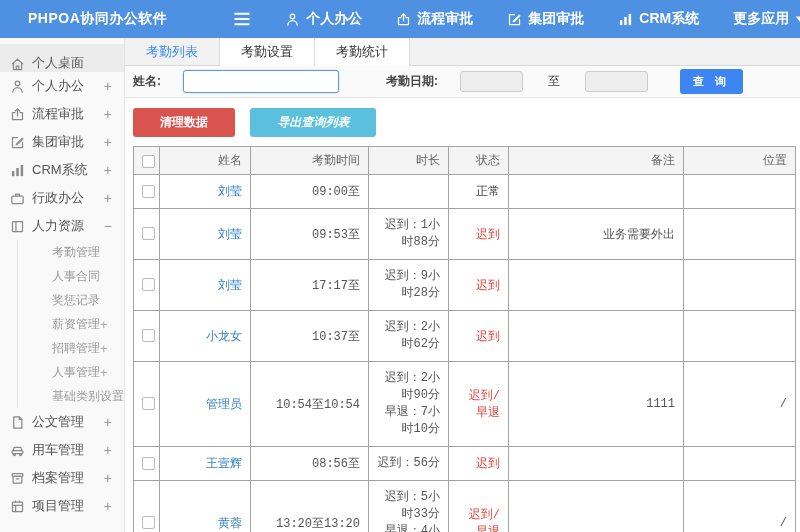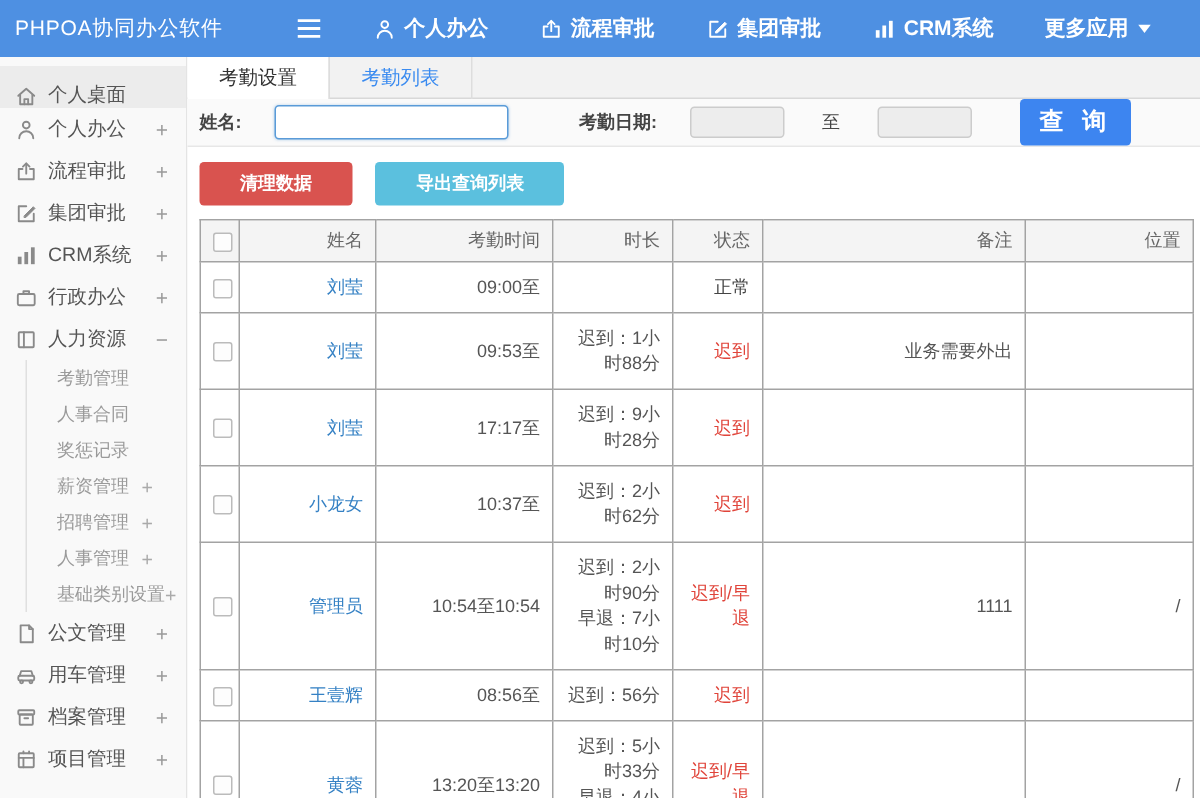--- a/index.html
+++ b/index.html
@@ -7,37 +7,37 @@
     font-family:"Liberation Sans","DejaVu Sans",sans-serif; background:#fff; }
 
   :root{
     --navbar-bg:#4e90e2; --tab-active:#3a8bf0; --link:#3581c4;
     --late:#e0443a; --normal:#444444; --danger:#d9534f; --info:#5bc0de; --primary:#3d85f0;
   }
 
   
   .navbar{ position:absolute; left:0; top:0; width:800px; height:38px;
     background:var(--navbar-bg); color:#fff; display:flex; align-items:center; z-index:5;}
-  .logo{ font-size:14px; font-weight:normal; padding:0 10px; letter-spacing:.5px; white-space:nowrap;}
+  .logo{ font-size:14px; font-weight:bold; padding:0 28px; letter-spacing:.5px; white-space:nowrap;}
   .hamburger{ margin-left:38px; cursor:pointer; display:flex; align-items:center;}
   .nav-items{ display:flex; margin-left:34px; }
   .nav-item{ display:flex; align-items:center; gap:6px; font-size:14px; font-weight:bold;
     margin-right:34px; cursor:pointer; white-space:nowrap;}
   .nav-item svg, .hamburger svg{ display:block; }
 
   
   .sidebar{ position:absolute; left:0; top:38px; width:125px; height:494px;
     background:#f9f9f9; border-right:1px solid #e4e4e4; padding-top:6px; overflow:hidden;}
   .side-item{ height:28px; display:flex; align-items:center; padding:0 12px 0 10px;
     font-size:13px; color:#555; cursor:pointer; }
   .side-item.active{ background:#ececec;align-items:flex-end; }
   .side-item .ic{ width:15px; height:15px; margin-right:7px; color:#8a8a8a; flex:none; display:flex; align-items:center;}
   .side-item .lbl{ flex:1; overflow:hidden; white-space:nowrap; }
   .side-item .tog{ color:#9a9a9a; font-size:14px; line-height:1; }
-  .side-sub{ margin-left:17px; border-left:1px solid #e0e0e0; }
+  .side-sub{ margin-left:17px; border-left:1px solid #e0e0e0;padding-left:14px; }
   .side-subitem{ height:24px; display:flex; align-items:center; padding:0 22px 0 20px;
     font-size:12px; color:#9a9a9a; cursor:pointer; }
   .side-subitem .lbl{ flex:1; white-space:nowrap; }
   .side-subitem .tog{ color:#aaa; font-size:13px; }
 
   
   .main{ position:absolute; left:125px; top:38px; width:675px; height:494px; background:#fff;}
 
   .tabbar{ height:28px; background:#f2f2f2; border-bottom:1px solid #d8d8d8; display:flex; }
   .tab{ height:28px; line-height:27px; padding:0 21px; font-size:13px; color:#333;
@@ -49,35 +49,35 @@
   .filterbar{ height:32px; background:#fafafa; border-bottom:1px solid #e7e7e7;
     display:flex; align-items:center; padding-left:8px; font-size:12px; color:#444;gap:16px;}
   .flabel{ font-weight:bold; margin-right:6px; white-space:nowrap;}
   .name-input{ width:156px; height:23px; border:1px solid #5a9bd8; border-radius:3px;
     outline:none; padding:0 6px; font-size:12px; background:#fff; box-shadow:0 0 2px rgba(90,155,216,.4);}
   .date-label{ margin-left:31px; }
   .date-input{ width:63px; height:21px; background:#ededed; border:1px solid #ccc;
     border-radius:3px; padding:0 5px; font-size:12px; color:#666;}
   .to-label{ margin:0 9px; font-weight:normal; color:#444;}
   .search-btn{ margin-left:16px; background:var(--primary); color:#fff; border:none;
-    border-radius:3px; font-size:16px; font-weight:bold; padding:5px 13px; cursor:pointer; letter-spacing:4px;}
+    border-radius:3px; font-size:11px; font-weight:bold; padding:5px 13px; cursor:pointer; letter-spacing:4px;}
 
   .toolbar{ padding:10px 0 0 8px; }
   .btn{ border:none; border-radius:3px; color:#fff; font-size:12px; font-weight:bold;
     padding:6px 27px; cursor:pointer; margin-right:11px;}
   .btn-danger{ background:var(--danger); }
-  .btn-info{ background:var(--info); }
+  .btn-info{ background:var(--info);font-style:italic; }
 
   
   .tablewrap{ margin:9px 5px 0 8px; }
   table{ border-collapse:collapse; table-layout:fixed; width:662px; font-size:12px; }
   th,td{ border:1px solid #a3a3a3; padding:8px 8px; text-align:right; vertical-align:middle;
     overflow:hidden; }
   thead th{ background:#f4f4f4; color:#666; font-weight:normal; padding:5px 8px; height:24px;}
-  tbody td{ height:34px; color:#555; }
+  tbody td{ height:34px; color:#555;font-family:Liberation Mono, monospace; }
   td.c-name{ color:var(--link); cursor:pointer; }
   td.c-dur{ white-space:pre-line; line-height:17px; }
   td.st-late{ color:var(--late); }
   td.st-normal{ color:var(--normal); }
   .cbx{ width:13px; height:13px; border:1px solid #bbb; border-radius:2px; background:#fdfdfd;
     display:inline-block; vertical-align:middle; cursor:pointer;}
 </style>
 </head>
 <body>
 
@@ -285,22 +285,23 @@
         </svg>
       </span>
       <span class="lbl">项目管理</span>
       <span class="tog">+</span>
     </div>
   </div>
 
 <div class="main">
 
   <div class="tabbar">
+    <div class="tab active">考勤列表</div>
     <div class="tab">考勤设置</div>
-    <div class="tab active">考勤列表</div>
+    <div class="tab">考勤统计</div>
   </div>
 
   <div class="filterbar">
     <span class="flabel">姓名:</span>
     <input class="name-input" type="text" value="" style="">
     <span class="flabel date-label">考勤日期:</span>
     <input class="date-input" type="text" value="" style="">
     <span class="to-label">至</span>
     <input class="date-input" type="text" value="" style="">
     <button class="search-btn">查 询</button>

